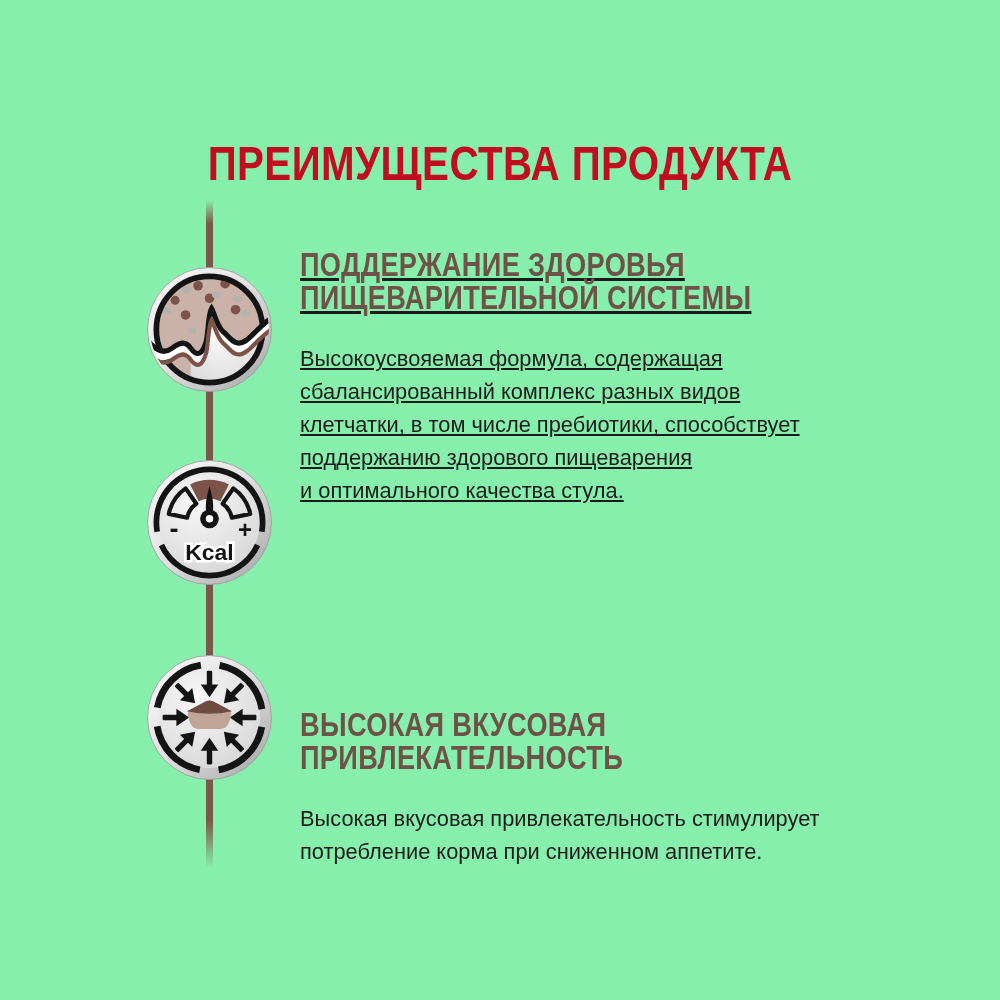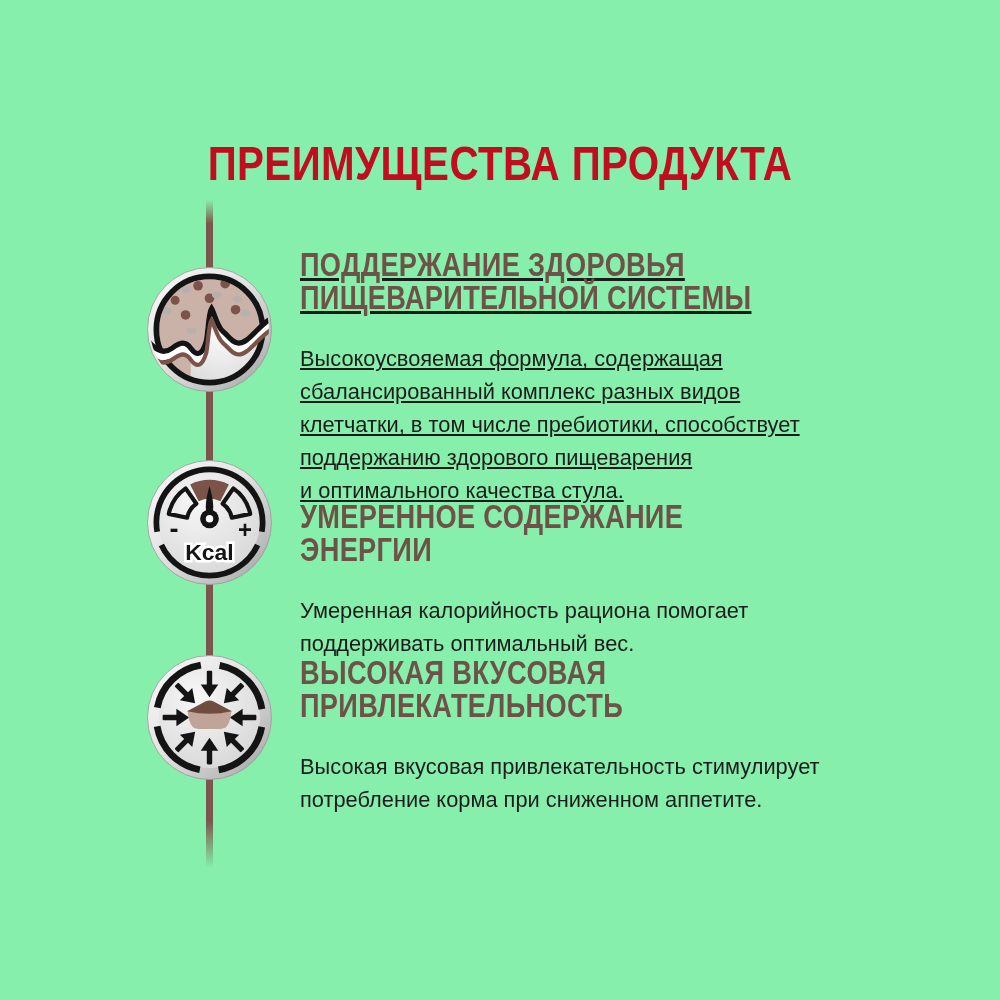--- a/index.html
+++ b/index.html
@@ -16,21 +16,21 @@
   .rule{
     position:absolute;left:206px;top:200px;width:7px;height:668px;z-index:1;
     background:linear-gradient(180deg,
       rgba(123,87,75,0) 0%, #7b574b 3.5%,
       #7b574b 93%, rgba(123,87,75,0) 100%);
   }
   .benefit-icon{position:absolute;left:147px;width:125px;height:125px;z-index:2;}
   #icon-1{top:267px;} #icon-2{top:460px;} #icon-3{top:655px;}
   .benefit-icon svg{display:block;width:125px;height:125px;}
   .section{position:absolute;left:300px;width:640px;z-index:2;}
-  #section-1{top:220px;text-decoration:underline;} #section-2{top:472px;} #section-3{top:628px;}
+  #section-1{top:220px;text-decoration:underline;} #section-2{top:472px;} #section-3{top:680px;}
   .heading{
     font-size:34px;font-weight:bold;line-height:33px;color:#6f5247;
     letter-spacing:0.4px;white-space:pre-line;
     transform:scaleX(0.80);transform-origin:left top;
   }
   .body-text{
     margin-top:6px;font-size:22.5px;line-height:33px;color:#1b1b1b;
     white-space:pre-line;transform:scaleX(0.97);transform-origin:left top;
   }
   .gauge-text{font-family:"Liberation Sans",sans-serif;}
@@ -164,25 +164,20 @@
   <section class="section" id="section-1">
     <h2 class="heading">ПОДДЕРЖАНИЕ ЗДОРОВЬЯ
 ПИЩЕВАРИТЕЛЬНОЙ СИСТЕМЫ</h2>
     <p class="body-text">Высокоусвояемая формула, содержащая
 сбалансированный комплекс разных видов
 клетчатки, в том числе пребиотики, способствует
 поддержанию здорового пищеварения
 и оптимального качества стула.</p>
   </section>
 
-  <section class="section" id="section-2">
-    <h2 class="heading">УМЕРЕННОЕ СОДЕРЖАНИЕ ЭНЕРГИИ</h2>
-    <p class="body-text">Умеренная калорийность рациона помогает
-поддерживать оптимальный вес.</p>
-  </section>
 
   <section class="section" id="section-3">
     <h2 class="heading">ВЫСОКАЯ ВКУСОВАЯ
 ПРИВЛЕКАТЕЛЬНОСТЬ</h2>
     <p class="body-text">Высокая вкусовая привлекательность стимулирует
 потребление корма при сниженном аппетите.</p>
   </section>
 
 </main>
 

